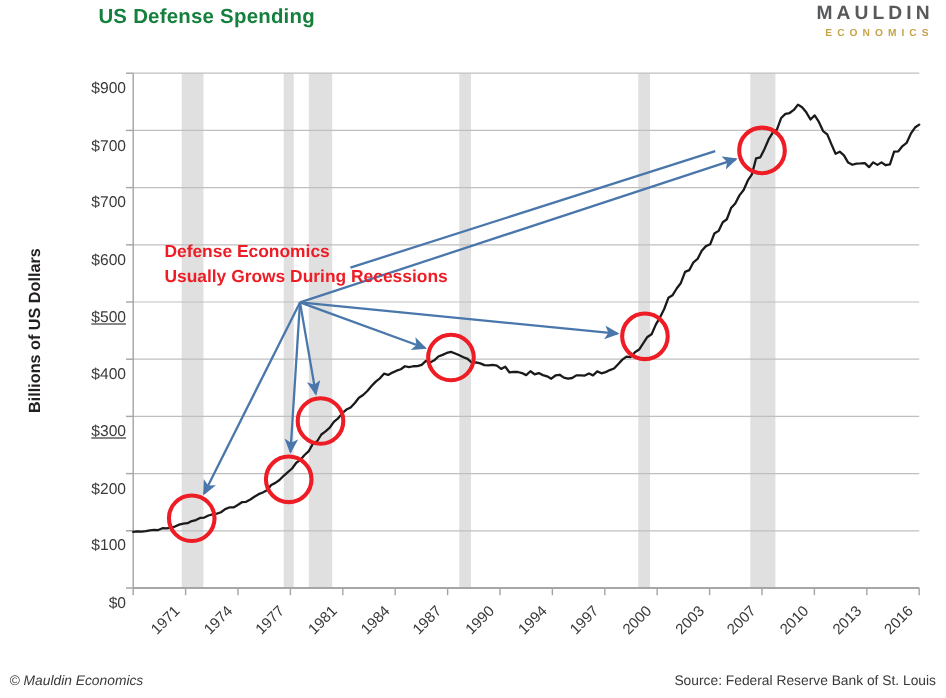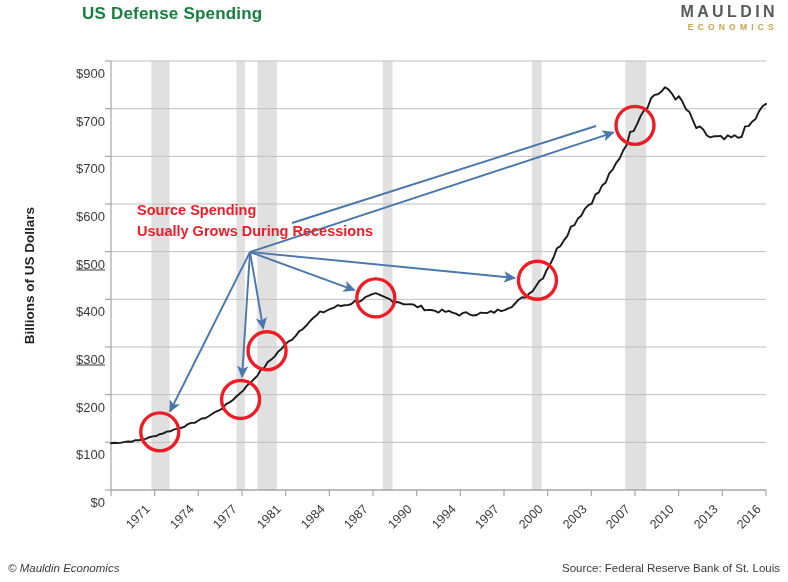--- a/index.html
+++ b/index.html
@@ -192,20 +192,20 @@
         <circle cx="159.77659574468083" cy="431.8466666666667" r="19" fill="none" stroke="#ee1c25" stroke-width="3.4"></circle>
         <circle cx="240.60638297872276" cy="399.43333333333334" r="19" fill="none" stroke="#ee1c25" stroke-width="3.4"></circle>
         <circle cx="267.08510638297935" cy="350.81333333333333" r="19" fill="none" stroke="#ee1c25" stroke-width="3.4"></circle>
         <circle cx="375.78723404255317" cy="297.9033333333333" r="19" fill="none" stroke="#ee1c25" stroke-width="3.4"></circle>
         <circle cx="537.4468085106371" cy="280.26666666666665" r="19" fill="none" stroke="#ee1c25" stroke-width="3.4"></circle>
         <circle cx="634.9999999999987" cy="125.35000000000002" r="19" fill="none" stroke="#ee1c25" stroke-width="3.4"></circle>
       </g>
   </svg>
 
   <div class="annotation">
-    <div>Source Spending</div>
+    <div>Defense Economics</div>
     <div>Usually Grows During Recessions</div>
   </div>
 
   <div class="footer-left">© Mauldin Economics</div>
   <div class="footer-right">Source: Federal Reserve Bank of St. Louis</div>
 
 </div>
 
 </body></html>

